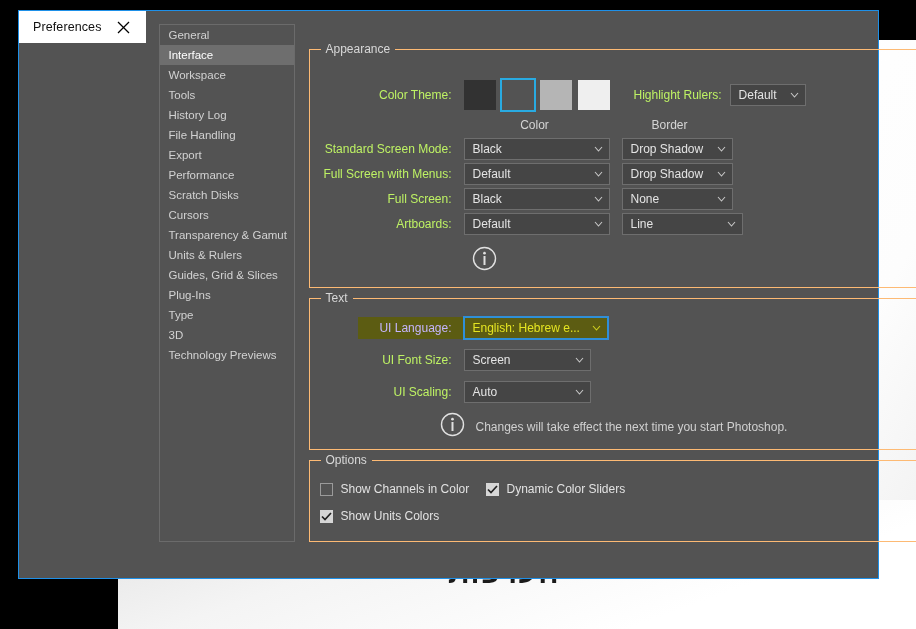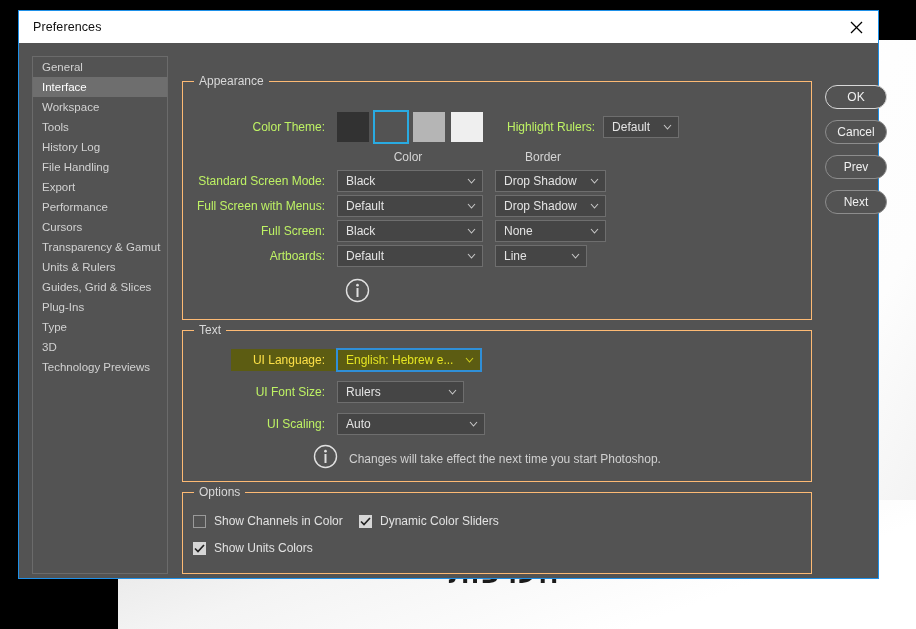--- a/index.html
+++ b/index.html
@@ -41,21 +41,21 @@
   }
 
   
   #dialog {
     position: absolute;
     left: 18px; top: 10px;
     width: 861px; height: 569px;
     border: 1px solid #1e90e8;
     background: #535353;
     display: flex;
-    flex-direction: column;
+    flex-direction: row;
   }
   #titlebar {
     height: 32px;
     background: #ffffff;
     display: flex;
     align-items: center;
     justify-content: space-between;
     flex: 0 0 32px;
   }
   #title-text {
@@ -215,21 +215,21 @@
   #btn-next   { top: 147px; }
 
   
   #hl-backing {
     position: absolute;
     left: 211px; top: 294px;
     width: 225px; height: 22px;
     background: #5c5c12;
   }
   #lang-label-hl {
-    color: #fde047;
+    color: #c4b5fd;
     position: relative;
     z-index: 3;
   }
   #dd-lang {
     background: #5c5c12;
     border: 1px solid #2f8fd8;
     box-shadow: 0 0 0 1px #2f8fd8;
     color: #e4e422;
     z-index: 3;
   }
@@ -260,20 +260,21 @@
 
       <div id="sidebar">
         <div class="side-item">General</div>
         <div class="side-item selected">Interface</div>
         <div class="side-item">Workspace</div>
         <div class="side-item">Tools</div>
         <div class="side-item">History Log</div>
         <div class="side-item">File Handling</div>
         <div class="side-item">Export</div>
         <div class="side-item">Performance</div>
+        <div class="side-item">Scratch Disks</div>
         <div class="side-item">Cursors</div>
         <div class="side-item">Transparency &amp; Gamut</div>
         <div class="side-item">Units &amp; Rulers</div>
         <div class="side-item">Guides, Grid &amp; Slices</div>
         <div class="side-item">Plug-Ins</div>
         <div class="side-item">Type</div>
         <div class="side-item">3D</div>
         <div class="side-item">Technology Previews</div>
       </div>
 
@@ -365,21 +366,21 @@
         <div class="row" style="left:9px; top:163px;">
           <div class="lbl" style="width:133px;">Artboards:</div>
           <div class="dd" style="width:146px; margin-left:12px;">
             <span>Default</span>
             <span class="chev">
                 <svg width="9" height="6" viewBox="0 0 9 6">
                   <path d="M1 1 L4.5 5 L8 1" fill="none" stroke="#ddd" stroke-width="1.1"></path>
                 </svg>
               </span>
           </div>
-          <div class="dd" style="width:92px; margin-left:12px;">
+          <div class="dd" style="width:121px; margin-left:12px;">
             <span>Line</span>
             <span class="chev">
                 <svg width="9" height="6" viewBox="0 0 9 6">
                   <path d="M1 1 L4.5 5 L8 1" fill="none" stroke="#ddd" stroke-width="1.1"></path>
                 </svg>
               </span>
           </div>
         </div>
 
         <div class="note" style="left:162px; top:196px;">
@@ -406,32 +407,32 @@
               <svg width="9" height="6" viewBox="0 0 9 6">
                   <path d="M1 1 L4.5 5 L8 1" fill="none" stroke="#e4e422" stroke-width="1.1"></path>
                 </svg>
             </span>
           </div>
         </div>
 
         <div class="row" style="left:9px; top:50px;">
           <div class="lbl" style="width:133px;">UI Font Size:</div>
           <div class="dd" style="width:127px; margin-left:12px;">
-            <span>Rulers</span>
+            <span>Screen</span>
             <span class="chev">
                 <svg width="9" height="6" viewBox="0 0 9 6">
                   <path d="M1 1 L4.5 5 L8 1" fill="none" stroke="#ddd" stroke-width="1.1"></path>
                 </svg>
               </span>
           </div>
         </div>
 
         <div class="row" style="left:9px; top:82px;">
           <div class="lbl" style="width:133px;">UI Scaling:</div>
-          <div class="dd" style="width:148px; margin-left:12px;">
+          <div class="dd" style="width:127px; margin-left:12px;">
             <span>Auto</span>
             <span class="chev">
                 <svg width="9" height="6" viewBox="0 0 9 6">
                   <path d="M1 1 L4.5 5 L8 1" fill="none" stroke="#ddd" stroke-width="1.1"></path>
                 </svg>
               </span>
           </div>
         </div>
 
         <div class="note" style="left:130px; top:113px;">

